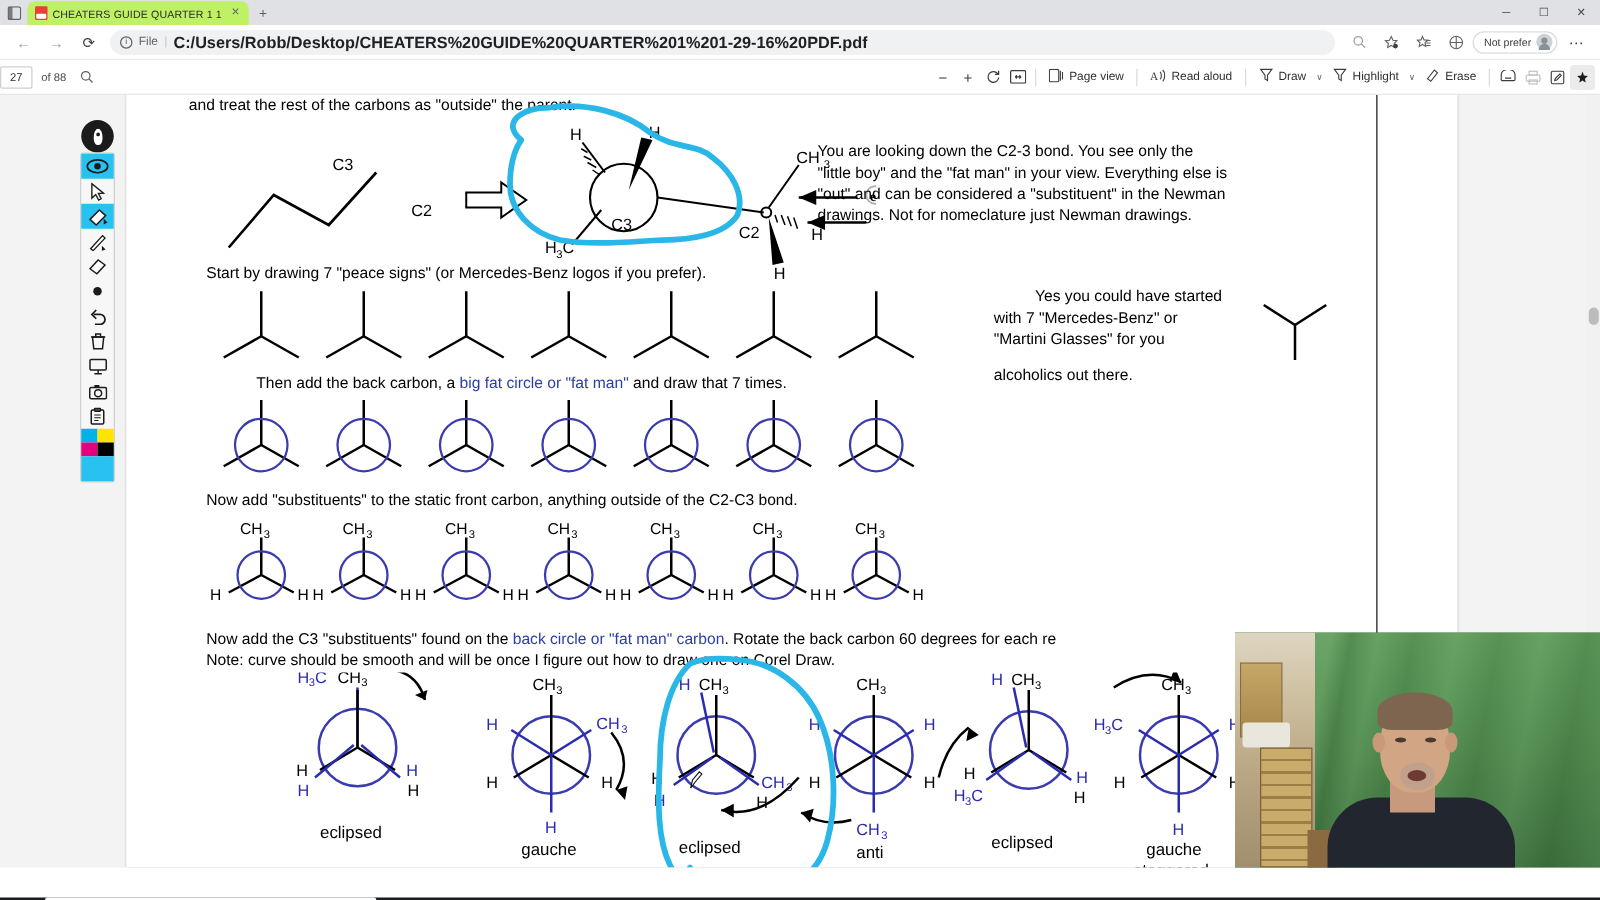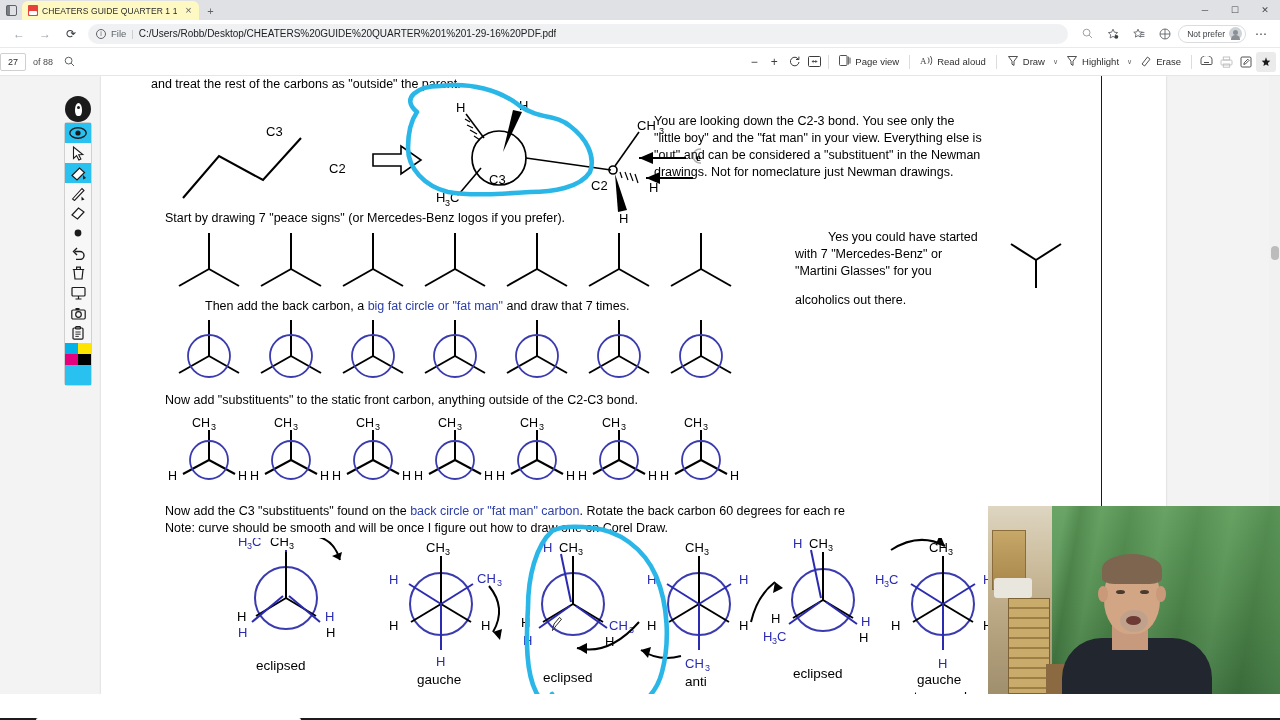--- a/index.html
+++ b/index.html
@@ -16,21 +16,21 @@
     position: absolute; left: 0; top: 0; width: 1280px; height: 20px;
     background: #dfe1e5;
     display: flex; align-items: flex-end;
   }
   .tab-bar-btn {
     width: 22px; height: 20px; display: flex; align-items: center; justify-content: center;
     color: #5f6368;
   }
   .tab {
     height: 19px; min-width: 170px; max-width: 188px;
-    background: #fef9c3; border-radius: 6px 6px 0 0;
+    background: #bef264; border-radius: 6px 6px 0 0;
     display: flex; align-items: center; gap: 4px;
     padding: 0 4px 0 6px; font-size: 8.5px; color: #2b2b2b;
   }
   .tab-favicon {
     width: 10px; height: 11px; background: #e8413a; border-radius: 1px;
     flex: 0 0 auto; position: relative;
   }
   .tab-favicon::after {
     content: "";
     position: absolute; left: 1px; bottom: 1px; width: 8px; height: 4px;
@@ -69,21 +69,21 @@
     display: flex; align-items: center; padding: 0 8px; gap: 5px;
     font-size: 9.5px; color: #202124;
   }
   .omni-info {
     width: 10px; height: 10px; border: 1px solid #5f6368; border-radius: 50%;
     font-size: 7px; display: flex; align-items: center; justify-content: center;
     color: #5f6368; flex: 0 0 auto;
   }
   .omni-file { color: #5f6368; font-size: 9.5px; }
   .omni-sep { color: #c3c6ca; }
-  .omni-url { color: #202124; font-size: 10px; white-space: nowrap; overflow: hidden; }
+  .omni-url { color: #202124; font-size: 13px; white-space: nowrap; overflow: hidden; font-weight: bold; }
   .profile-pill {
     height: 18px; border: 1px solid #dadce0; border-radius: 9px;
     display: flex; align-items: center; gap: 4px; padding: 0 3px 0 8px;
     font-size: 8.5px; color: #3c4043; margin-right: 2px;
   }
   .avatar-dot {
     width: 13px; height: 13px; border-radius: 50%; background: #cfd3d7;
     position: relative; flex: 0 0 auto;
   }
   .avatar-dot::before {

